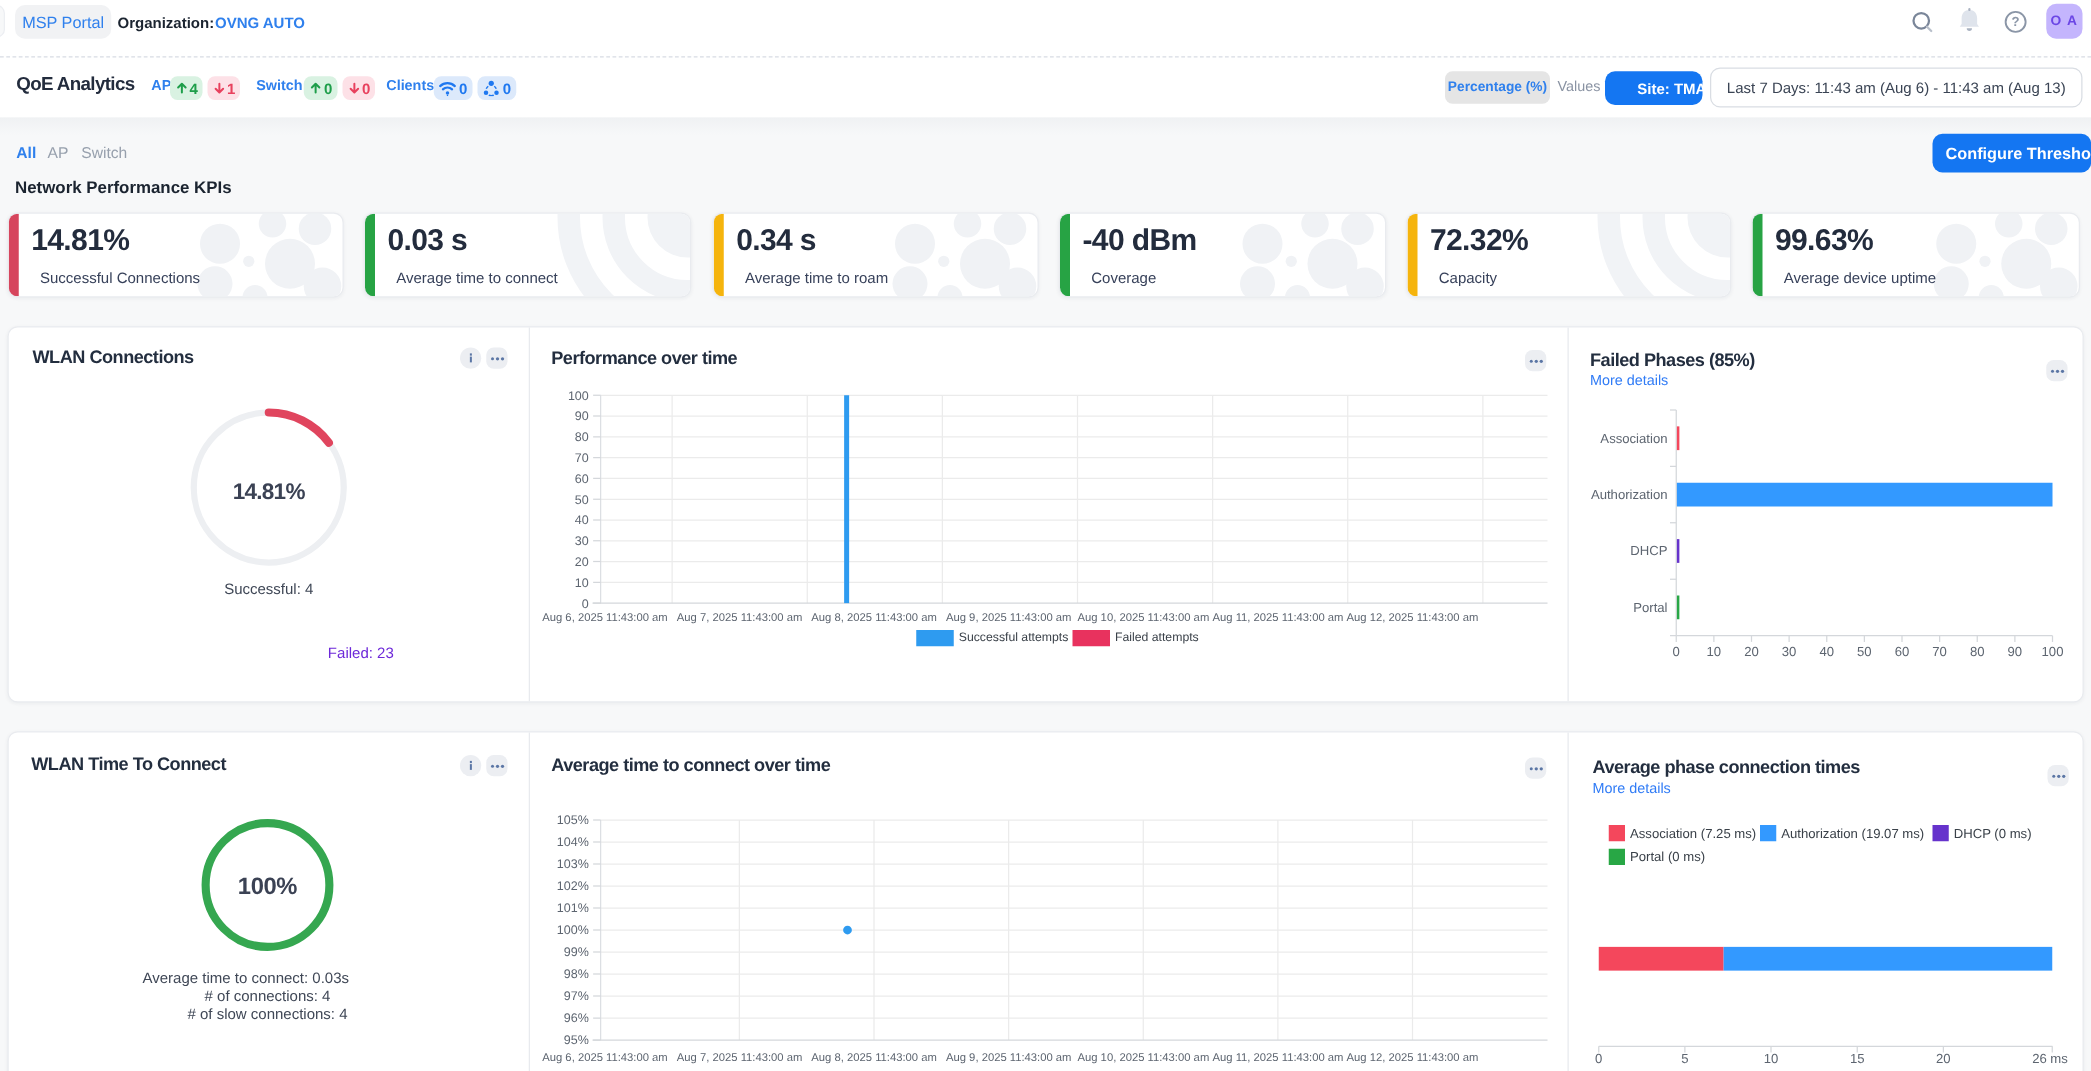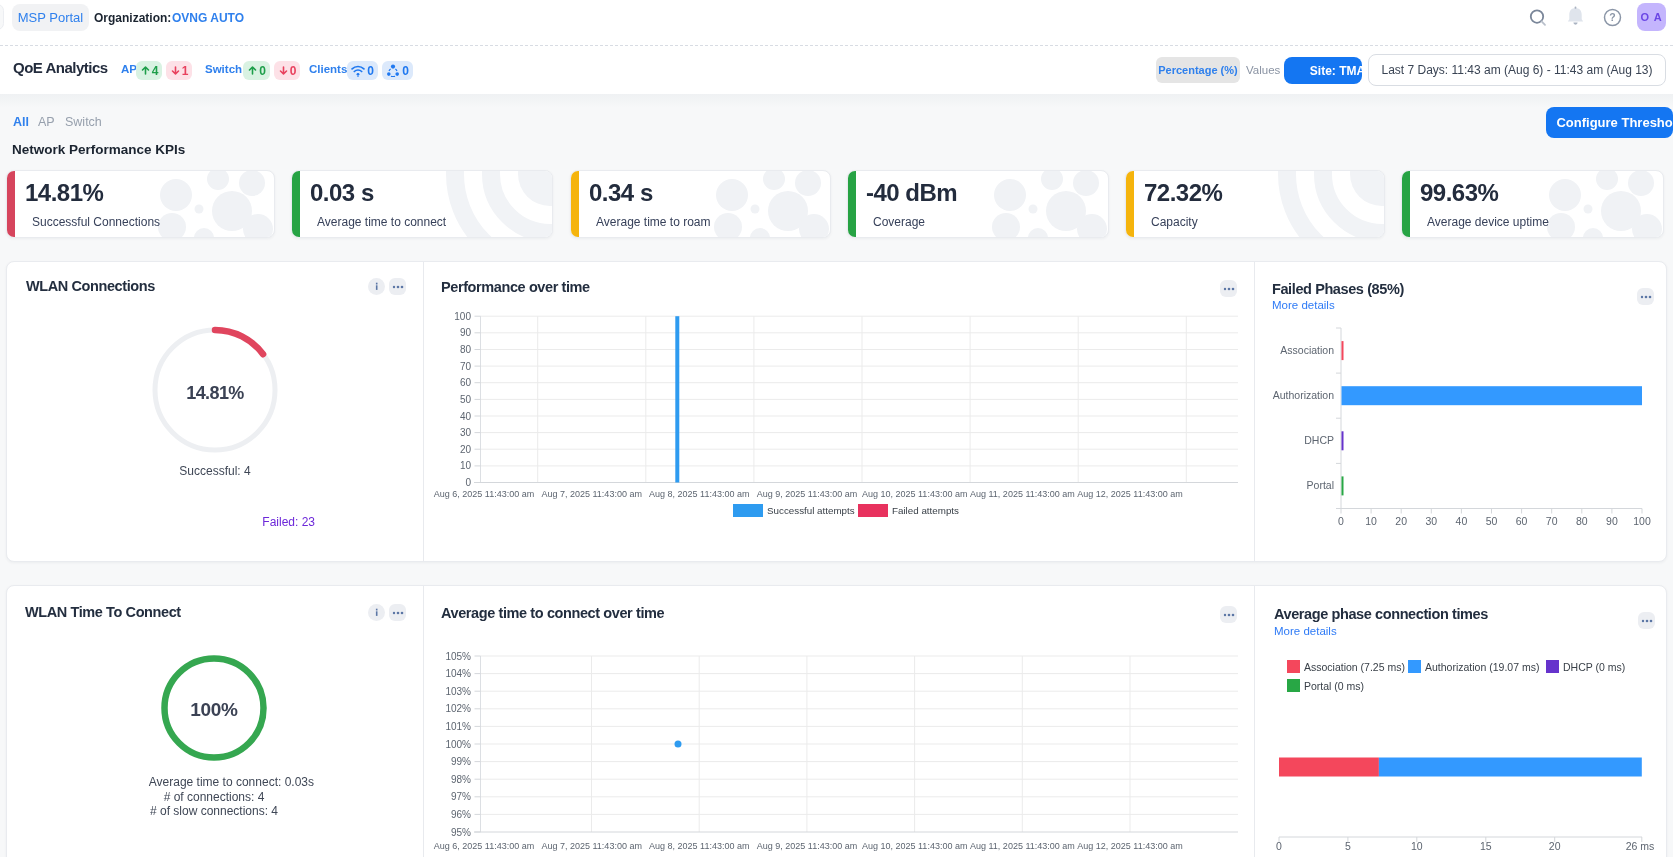--- a/index.html
+++ b/index.html
@@ -245,21 +245,21 @@
         <circle cx="2" cy="2" r="1.2" fill="#5b76a5"></circle>
         <circle cx="6" cy="2" r="1.3" fill="#5b76a5"></circle>
         <circle cx="10" cy="2" r="1.3" fill="#5b76a5"></circle>
       </svg>
     </div>
 
   <div class="abs" style="left:115px; top:383px; width:200px; text-align:center; font-size:18px; font-weight:bold; color:#3b4254; letter-spacing:-0.6px;">14.81%</div>
   <div class="abs" style="left:115px; top:464px; width:200px; text-align:center; font-size:12px; color:#3f4756;">Successful: 4</div>
   <div class="abs" style="left:115px; top:480px; width:200px; text-align:right; font-size:12px; color:#6d28d9;margin-top:35px;">Failed: 23</div>
   <div class="abs" style="left:114px; top:699px; width:200px; text-align:center; font-size:19px; font-weight:bold; color:#3b4254; letter-spacing:-0.3px;">100%</div>
-  <div class="abs" style="left:114px; top:775px; width:200px; text-align:right; font-size:12px; color:#3f4756;">Average time to connect: 0.03s</div>
+  <div class="abs" style="left:114px; top:775px; width:200px; text-align:left; font-size:12px; color:#3f4756;">Average time to connect: 0.03s</div>
   <div class="abs" style="left:114px; top:790px; width:200px; text-align:center; font-size:12px; color:#3f4756;"># of connections: 4</div>
   <div class="abs" style="left:114px; top:804px; width:200px; text-align:center; font-size:12px; color:#3f4756;"># of slow connections: 4</div>
 
   <div class="abs" style="left:1287px; top:660px; width:13px; height:13px; background:#f4475c;"></div>
   <div class="abs" style="left:1304px; top:661px; font-size:10.5px; color:#3a4149;">Association (7.25 ms)</div>
   <div class="abs" style="left:1408px; top:660px; width:13px; height:13px; background:#3399ff;"></div>
   <div class="abs" style="left:1425px; top:661px; font-size:10.5px; color:#3a4149;">Authorization (19.07 ms)</div>
   <div class="abs" style="left:1546px; top:660px; width:13px; height:13px; background:#6633cc;"></div>
   <div class="abs" style="left:1563px; top:661px; font-size:10.5px; color:#3a4149;">DHCP (0 ms)</div>
   <div class="abs" style="left:1287px; top:679px; width:13px; height:13px; background:#28a745;"></div>

